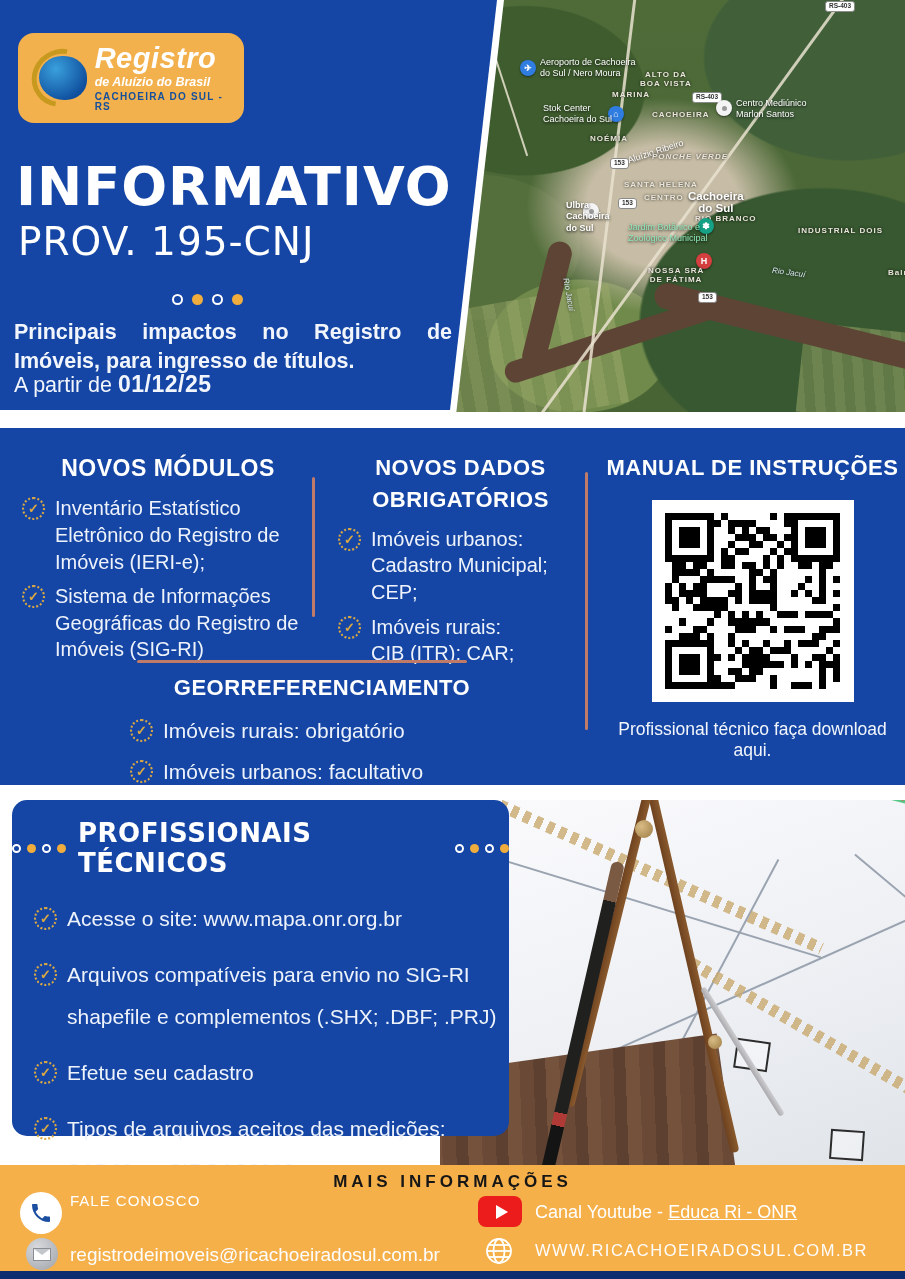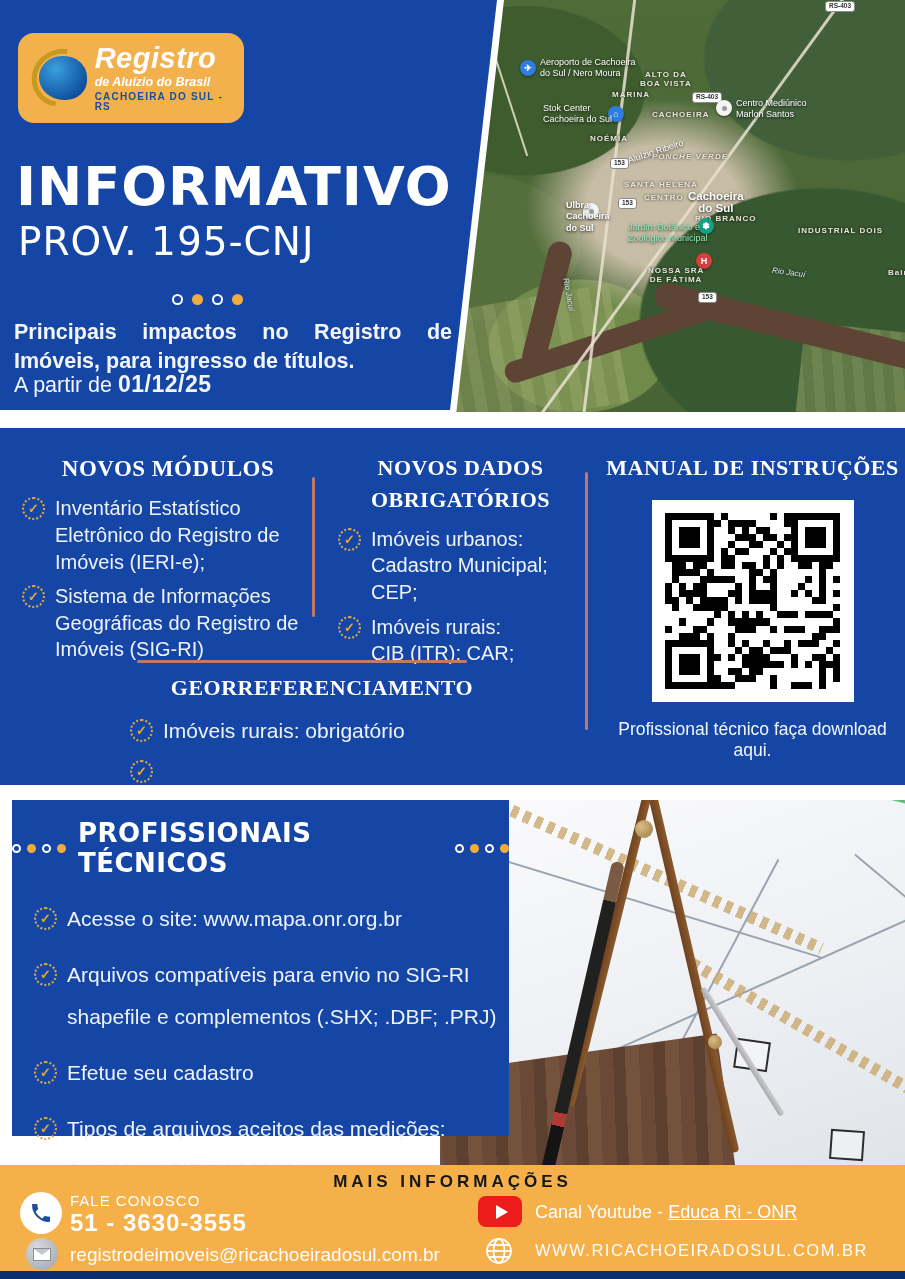--- a/index.html
+++ b/index.html
@@ -74,21 +74,21 @@
   .dot{width:11px;height:11px;border-radius:50%;box-sizing:border-box;}
   .dot.o{border:2px solid #fff;}
   .dot.f{background:#f0ad3d;}
   .hero-par{position:absolute;left:14px;top:318px;width:438px;color:#f2f6fc;font-size:21.5px;
       line-height:1.33;text-align:justify;font-weight:bold;}
   .hero-date-line{position:absolute;left:14px;top:371px;color:#f2f6fc;font-size:21.5px;}
   .hero-date-line b{font-size:23px;letter-spacing:.5px;}
 
   
   .band{position:absolute;left:0;top:428px;width:905px;height:357px;background:#1546a5;color:#eef3fb;}
-  .band-heading{font-family:Liberation Serif, serif;font-weight:bold;color:#fff;text-align:center;
+  .band-heading{font-family:Liberation Sans, sans-serif;font-weight:bold;color:#fff;text-align:center;
       letter-spacing:.5px;white-space:pre-line;line-height:1.45;}
   .col1{position:absolute;left:22px;top:24px;width:292px;}
   .col2{position:absolute;left:338px;top:24px;width:245px;}
   .col3{position:absolute;left:600px;top:24px;width:305px;}
   .col1 .band-heading{font-size:23px;}
   .col2 .band-heading{font-size:22px;}
   .col3 .band-heading{font-size:22px;}
   .itemlist{margin-top:10px;}
   .item{display:flex;align-items:flex-start;margin-top:8px;}
   .badge{flex:0 0 23px;height:23px;border-radius:50%;border:2px dotted #d9a843;color:#d9a843;
@@ -137,21 +137,21 @@
       transform-origin:top center;}
   .cbar.b1{left:205px;top:-18px;width:9px;height:380px;transform:rotate(-13deg);}
   .cbar.b2{left:205px;top:-14px;width:9px;height:330px;transform:rotate(14deg);}
   .cbrass{position:absolute;border-radius:50%;background:radial-gradient(circle at 35% 35%,#d8bb85,#9e7c44);}
   .cbrass.c1{left:195px;top:20px;width:18px;height:18px;}
   .cbrass.c2{left:268px;top:235px;width:14px;height:14px;}
   .cbar.b3{left:230px;top:250px;width:150px;height:6px;transform:rotate(58deg);
       background:linear-gradient(#cfcfd2,#a9a9ad);}
 
   .pro-box{position:absolute;left:12px;top:800px;width:497px;height:336px;background:#1546a5;
-      border-radius:0;color:#eef3fb;}
+      border-radius:15px;color:#eef3fb;}
   .pro-head{display:flex;align-items:center;justify-content:center;gap:12px;margin-top:18px;}
   .pro-title{font-family:"DejaVu Sans",sans-serif;font-weight:bold;font-size:26px;color:#fff;letter-spacing:.5px;}
   .pro-dots{display:flex;gap:6px;align-items:center;}
   .pro-dots .dot{width:9px;height:9px;}
   .pro-items{margin:20px 0 0 22px;}
   .pro-items .item{margin-top:14px;}
   .pro-items .item-text{font-size:21px;line-height:2.0;}
   .pro-items .badge{margin-top:9px;}
 
   
@@ -947,20 +947,21 @@
       <div class="band-heading">GEORREFERENCIAMENTO</div>
       <div>
 
           <div class="item">
             <span class="badge"></span>
             <span class="item-text">Imóveis rurais: obrigatório</span>
           </div>
 
           <div class="item">
             <span class="badge"></span>
+            <span class="item-text">Imóveis urbanos: facultativo</span>
           </div>
         </div>
     </div>
   </div>
 
   <div class="photo">
     <div class="pgreen"></div>
     <div class="pline l1"></div>
     <div class="pline l2"></div>
     <div class="pline l3"></div>
@@ -1024,21 +1025,20 @@
 
   <div class="footer">
     <div class="footer-heading">MAIS INFORMAÇÕES</div>
 
     <div class="f-icon phone-icon">
       <svg width="24" height="24" viewBox="0 0 24 24">
           <path fill="#1d4fa1" d="M6.62 10.79c1.44 2.83 3.76 5.14 6.59 6.59l2.2-2.2c.27-.27.67-.36 1.02-.24 1.12.37 2.33.57 3.57.57.55 0 1 .45 1 1V20c0 .55-.45 1-1 1-9.39 0-17-7.61-17-17 0-.55.45-1 1-1h3.5c.55 0 1 .45 1 1 0 1.25.2 2.45.57 3.57.11.35.03.74-.25 1.02l-2.2 2.2z"></path>
         </svg>
     </div>
     <div class="f-label">FALE CONOSCO</div>
-    <div class="f-phone">51 - 3630-3555</div>
 
     <div class="f-icon mail-icon">
         <span class="mail-env"></span>
       </div>
     <div class="f-email">registrodeimoveis@ricachoeiradosul.com.br</div>
 
     <div class="f-icon yt-icon"></div>
     <div class="f-youtube">
       <span>Canal Youtube - </span><a href="#">Educa Ri - ONR</a>
     </div>

